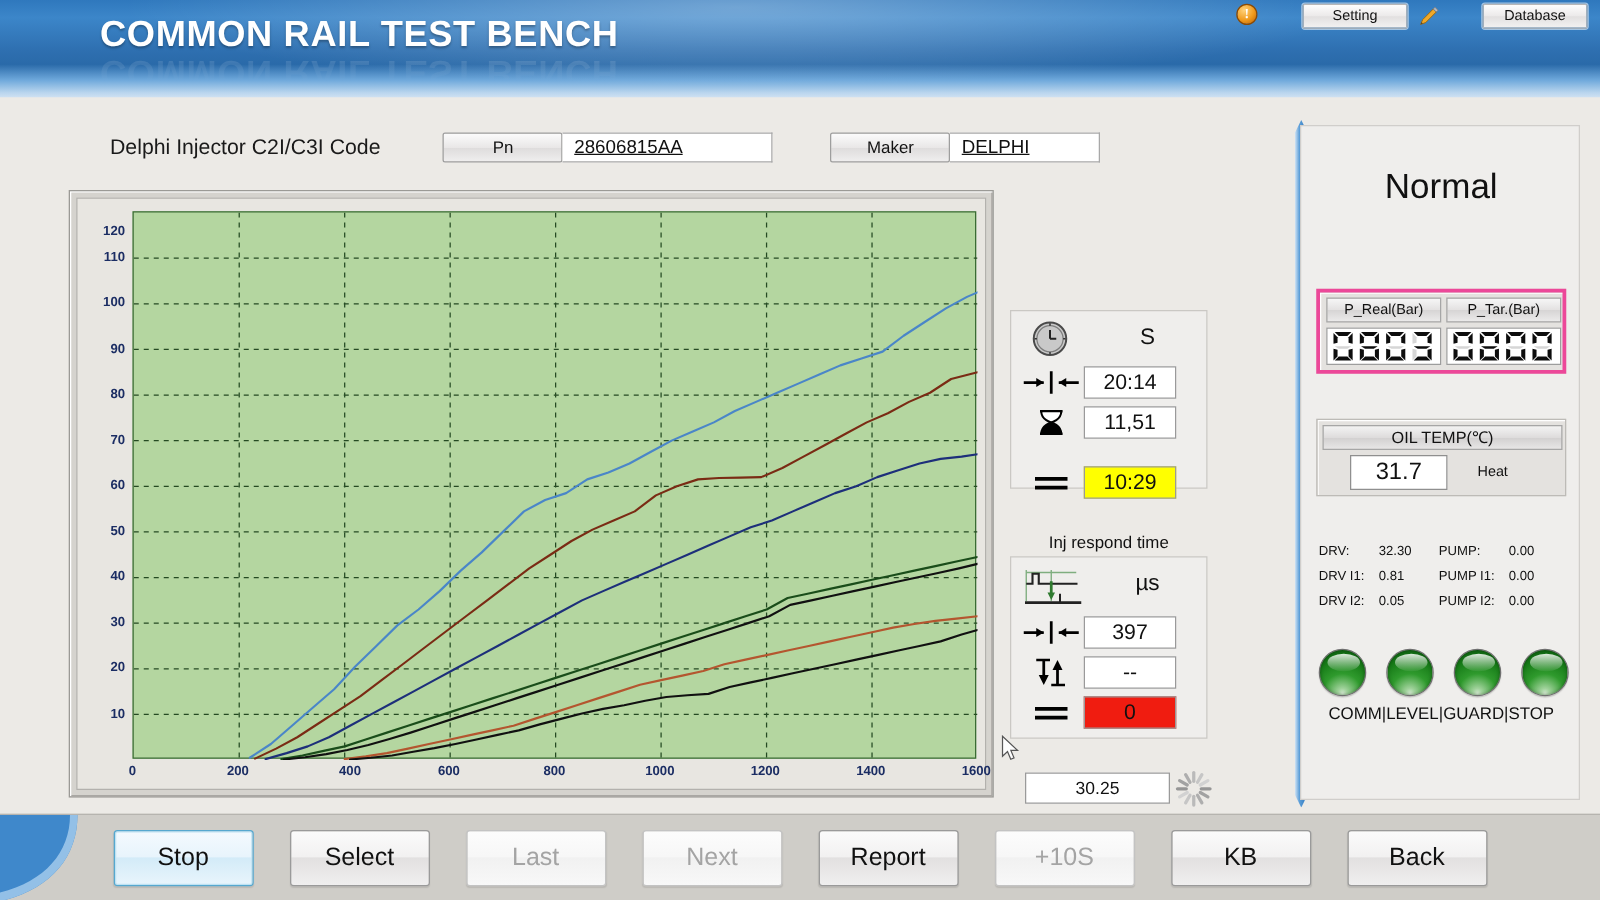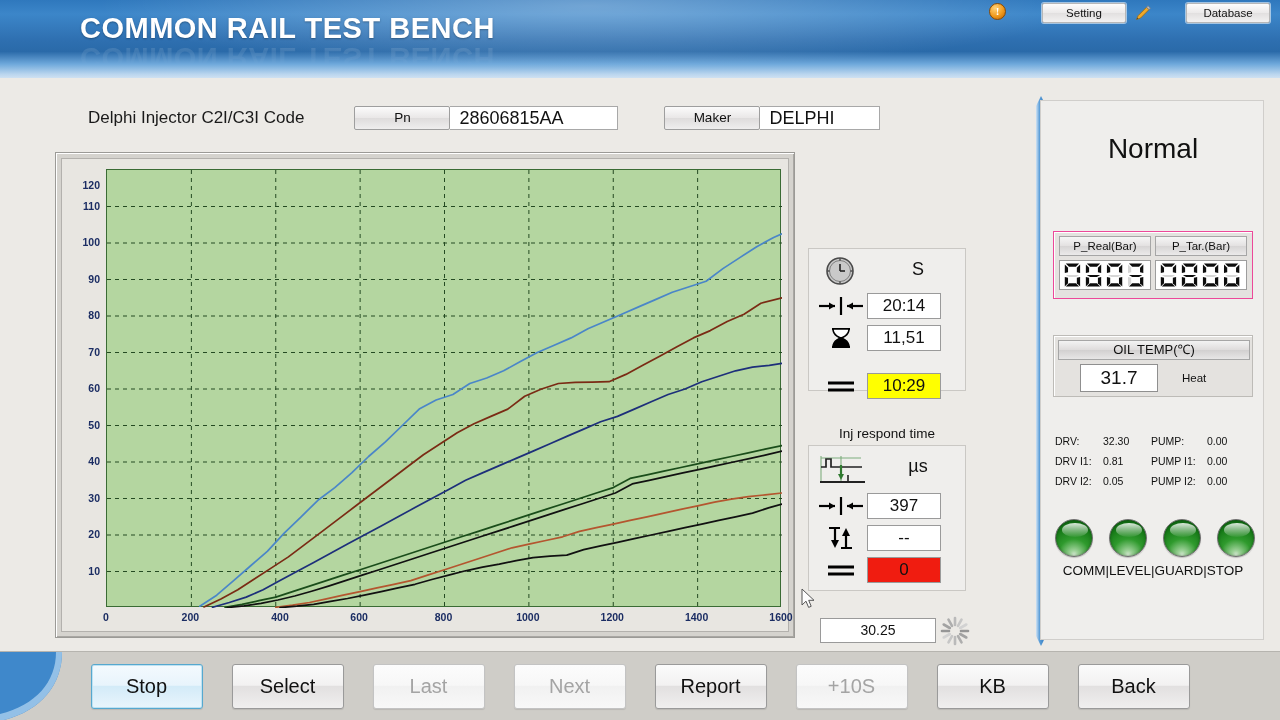--- a/index.html
+++ b/index.html
@@ -59,22 +59,22 @@
 
   
   #inforow{ position:absolute; left:88px; top:28px; display:flex; align-items:center; }
   #info-label{ font-size:17px; color:#1a1a1a; }
   .fld-btn{
     width:96px; height:24px; line-height:22px; text-align:center; font-size:13.5px; color:#111;
     background:linear-gradient(to bottom,#fbfbfb,#e9e7e7 50%,#dedcdc 52%,#efeeee);
     border:1px solid #9e9e9e; border-radius:2px;
   }
   .fld-box{
-    height:24px; line-height:22px; font-size:18px; color:#111;
-    background:#fff; border:1px solid #a8a8a8; border-left:none; padding-left:9px;
+    height:24px; line-height:22px; font-size:15px; color:#111;
+    background:#fff; border:1px solid #a8a8a8; border-left:none; padding-left:9px;text-decoration:underline;
   }
 
   
   #chart-frame{
     position:absolute; left:55px; top:74px; width:740px; height:486px;
     background:#d5d3ce; border:1px solid #9b9a96;
     box-shadow:inset 1px 1px 0 #fff, inset -1px -1px 0 #a9a7a3;
   }
   #chart-inner{ position:absolute; left:5px; top:5px; width:728px; height:474px; background:#e8e6e1; border:1px solid #b3b1ad;}
   #plot{
@@ -114,21 +114,21 @@
   }
   #blue-edge{
     position:absolute; left:1034px; top:18px; width:14px; height:550px;
   }
   #status-word{
     position:absolute; left:0; top:32px; width:224px; text-align:center;
     font-size:28px; color:#111;
   }
   #press-group{
     position:absolute; left:12px; top:130px; width:200px; height:68px;
-    background:#e4e2df; border:1px solid #ec4899;
+    background:#e4e2df; border:3px solid #ec4899;
     box-shadow:inset 1px 1px 0 #fff;
   }
   .press-hdr{
     position:absolute; top:4px; width:92px; height:20px; line-height:18px; text-align:center;
     font-size:11.5px; color:#111;
     background:linear-gradient(to bottom,#f6f6f6,#e3e1e1 50%,#d7d5d5 52%,#ebeaea);
     border:1px solid #a6a6a6;
   }
   .lcd{
     position:absolute; top:28px; width:92px; height:30px;

